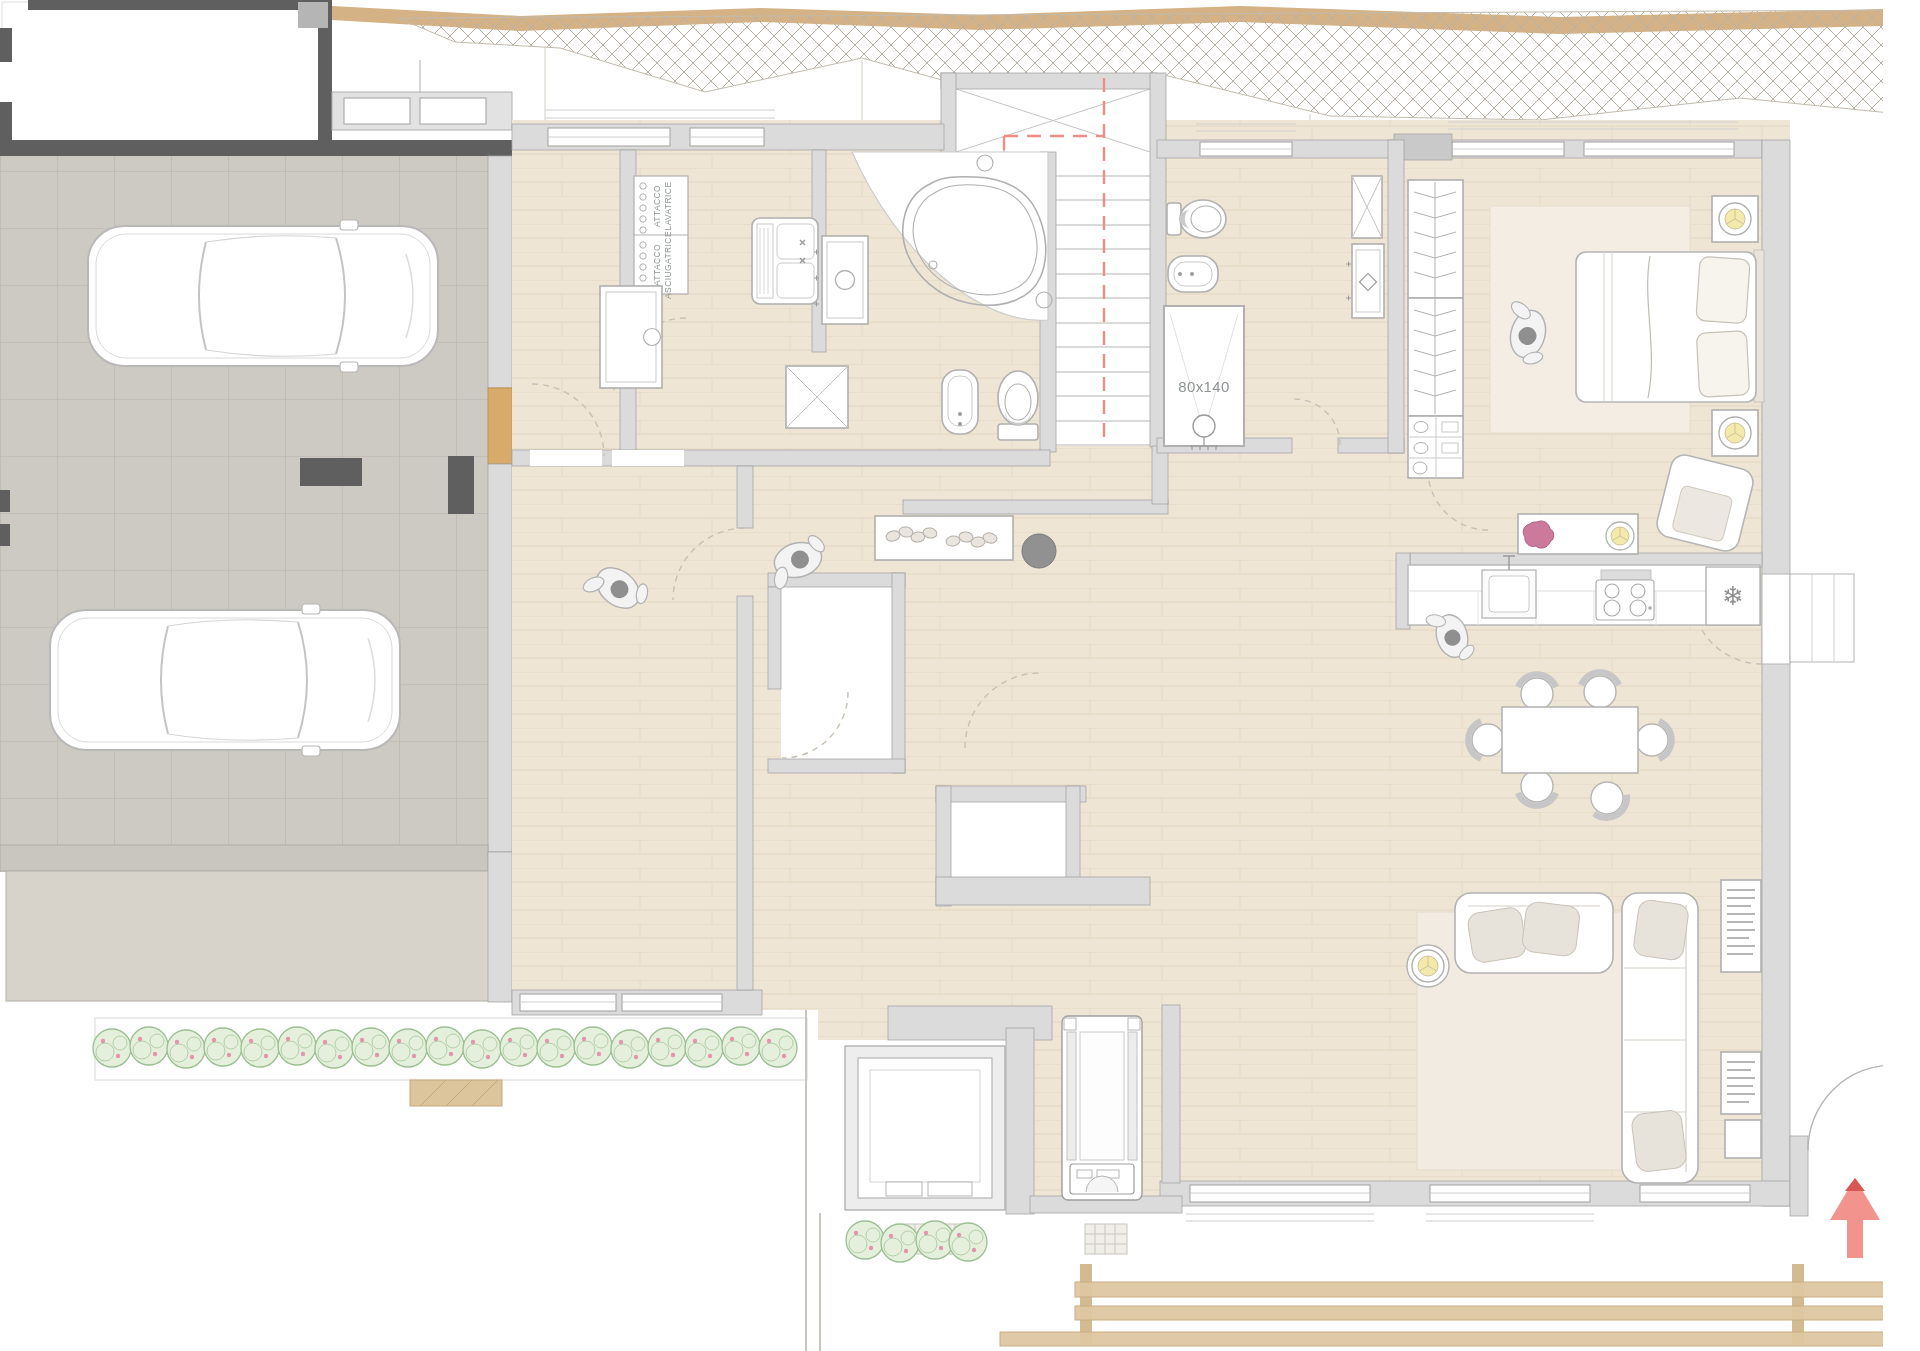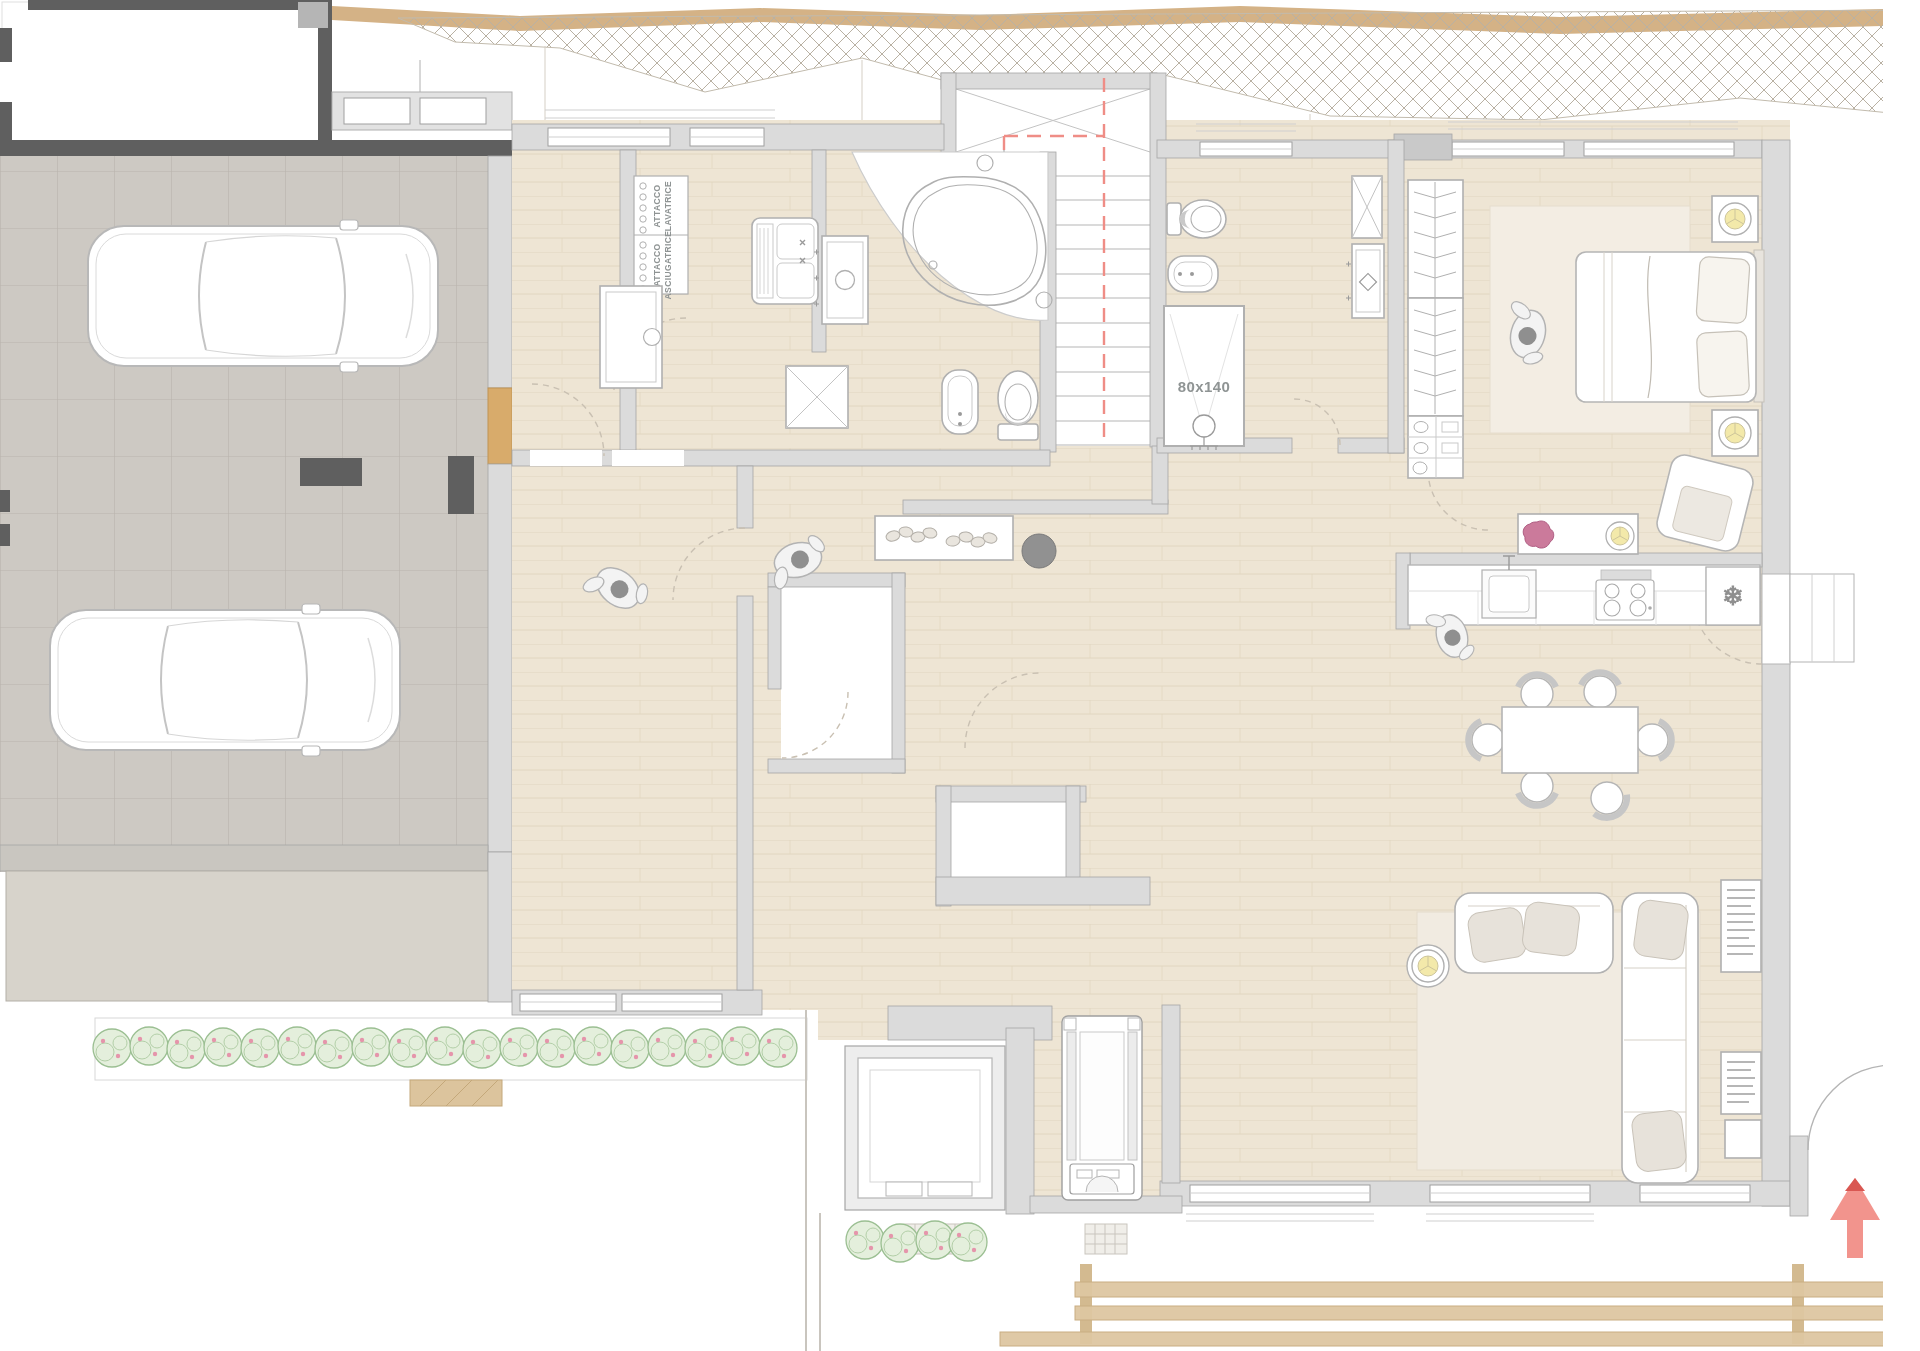--- a/index.html
+++ b/index.html
@@ -1,17 +1,17 @@
 <!DOCTYPE html>
 <html><head>
 <meta charset="utf-8">
 <style>
   html,body{margin:0;padding:0;background:#fff;}
   #stage{position:relative;width:1883px;height:1351px;background:#fff;overflow:hidden;
-         font-family:"Liberation Sans", sans-serif;font-weight:bold;}
+         font-family:"Liberation Sans", sans-serif;}
   svg{display:block}
   text{font-family:"Liberation Sans", sans-serif;}
   .wall{fill:#dbdbdb;stroke:#a6a6a6;stroke-width:.8}
   .wallD{fill:#5f5f5f;stroke:none}
   .wallM{fill:#c9c6c0;stroke:#a6a6a6;stroke-width:.8}
   .fx{fill:#fff;stroke:#b0b0b0;stroke-width:1.6}
   .fxthin{fill:#fff;stroke:#c9c9c9;stroke-width:1}
   .dash{fill:none;stroke:#c9c0b2;stroke-width:1.4;stroke-dasharray:6 5}
   .red{fill:none;stroke:#ef8d86;stroke-width:2.4;stroke-dasharray:14 9}
   .win{fill:#fff;stroke:#9f9f9f;stroke-width:1}

